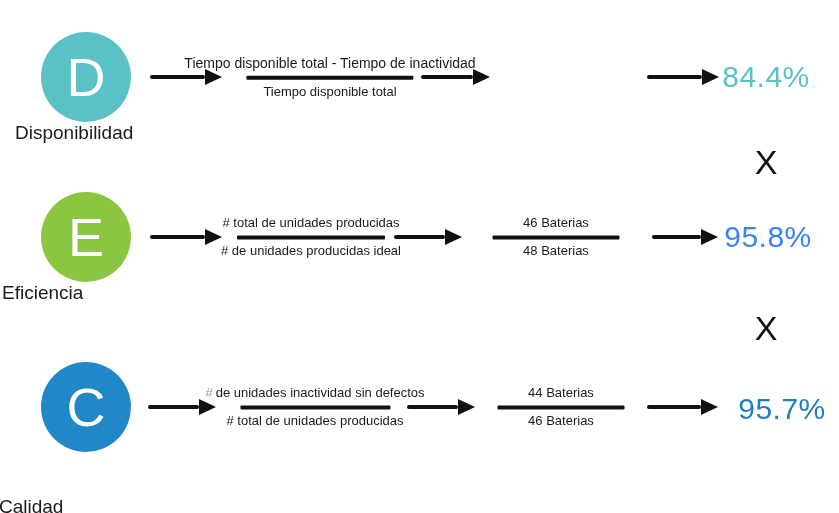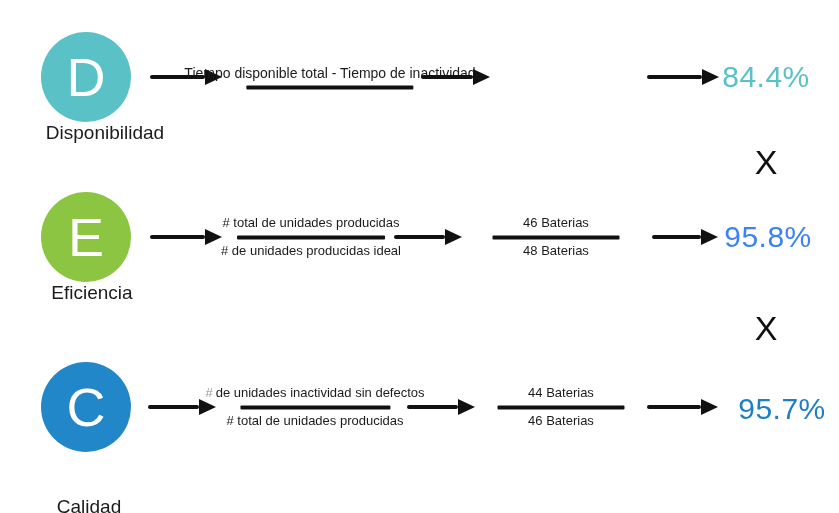--- a/index.html
+++ b/index.html
@@ -23,21 +23,21 @@
   }
   .circle .letter {
     color: #ffffff;
     font-size: 54px;
     font-weight: 400;
     line-height: 1;
   }
   .metric-label {
     position: absolute;
     width: 180px;
-    text-align: center;
+    text-align: left;
     font-size: 19px;
     color: #1b1b1b;
   }
   .arrow {
     position: absolute;
     height: 16px;
     display: flex;
     align-items: center;
   }
   .arrow .shaft { flex: 1; height: 4px; background: #111; border-radius: 2px; }
@@ -88,20 +88,21 @@
   <div class="metric-label" style="left:15px; top:122px;">Disponibilidad</div>
 
   <div class="arrow" style="left:150px; top:69px; width:72px;">
     <span class="shaft"></span>
     <span class="head"></span>
   </div>
 
   <div class="fraction" style="left:330px; top:77px;">
     <div class="num small">Tiempo disponible total - Tiempo de inactividad</div>
     <div class="frac-bar" style="width:167px;"></div>
+    <div class="den">Tiempo disponible total</div>
   </div>
 
   <div class="arrow" style="left:421px; top:69px; width:69px;">
     <span class="shaft"></span>
     <span class="head"></span>
   </div>
 
 
   <div class="arrow" style="left:647px; top:69px; width:72px;">
     <span class="shaft"></span>

